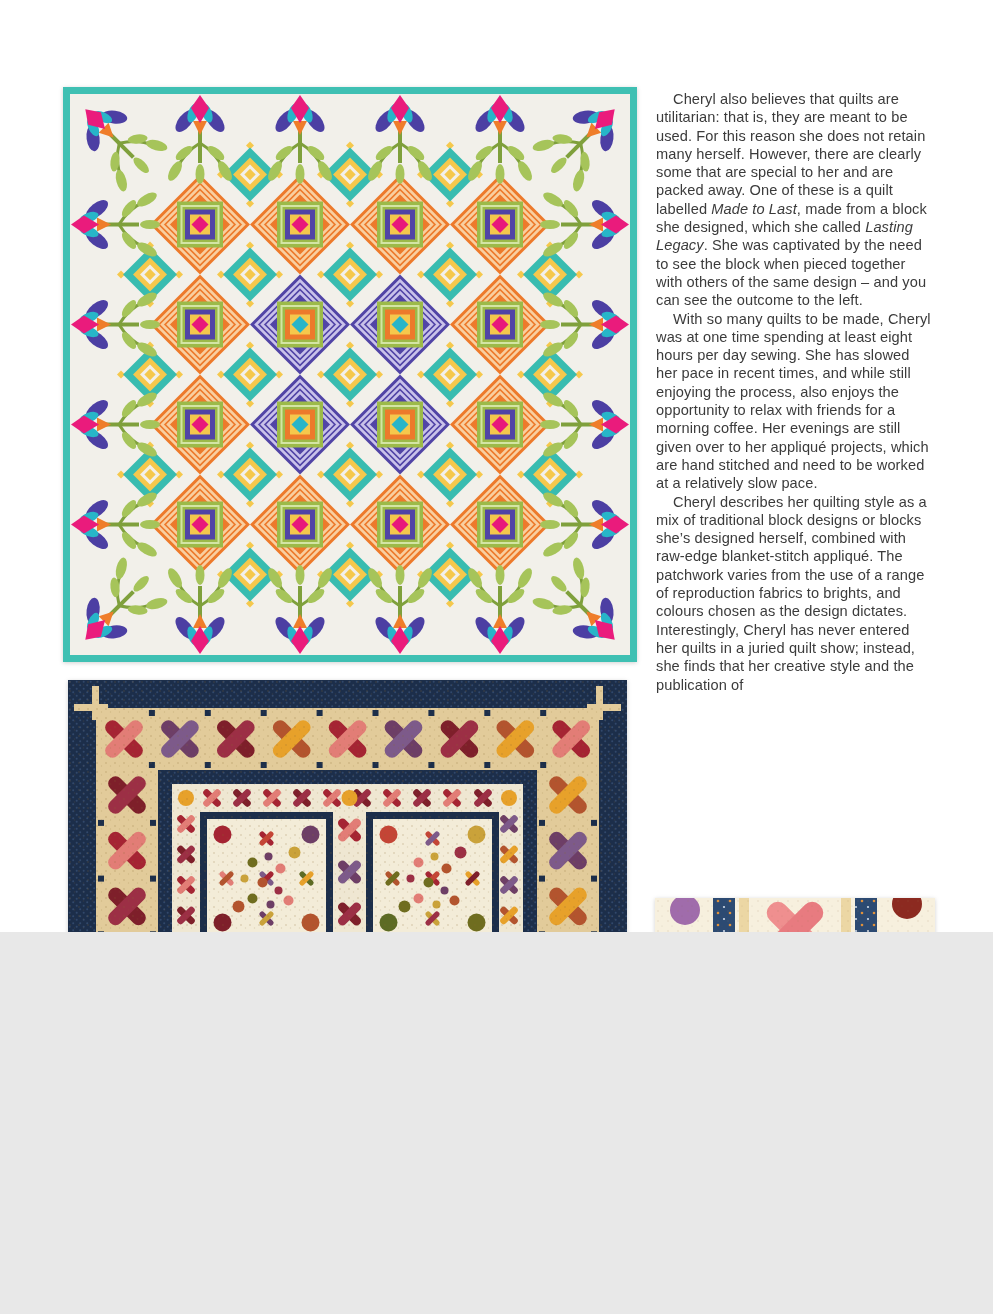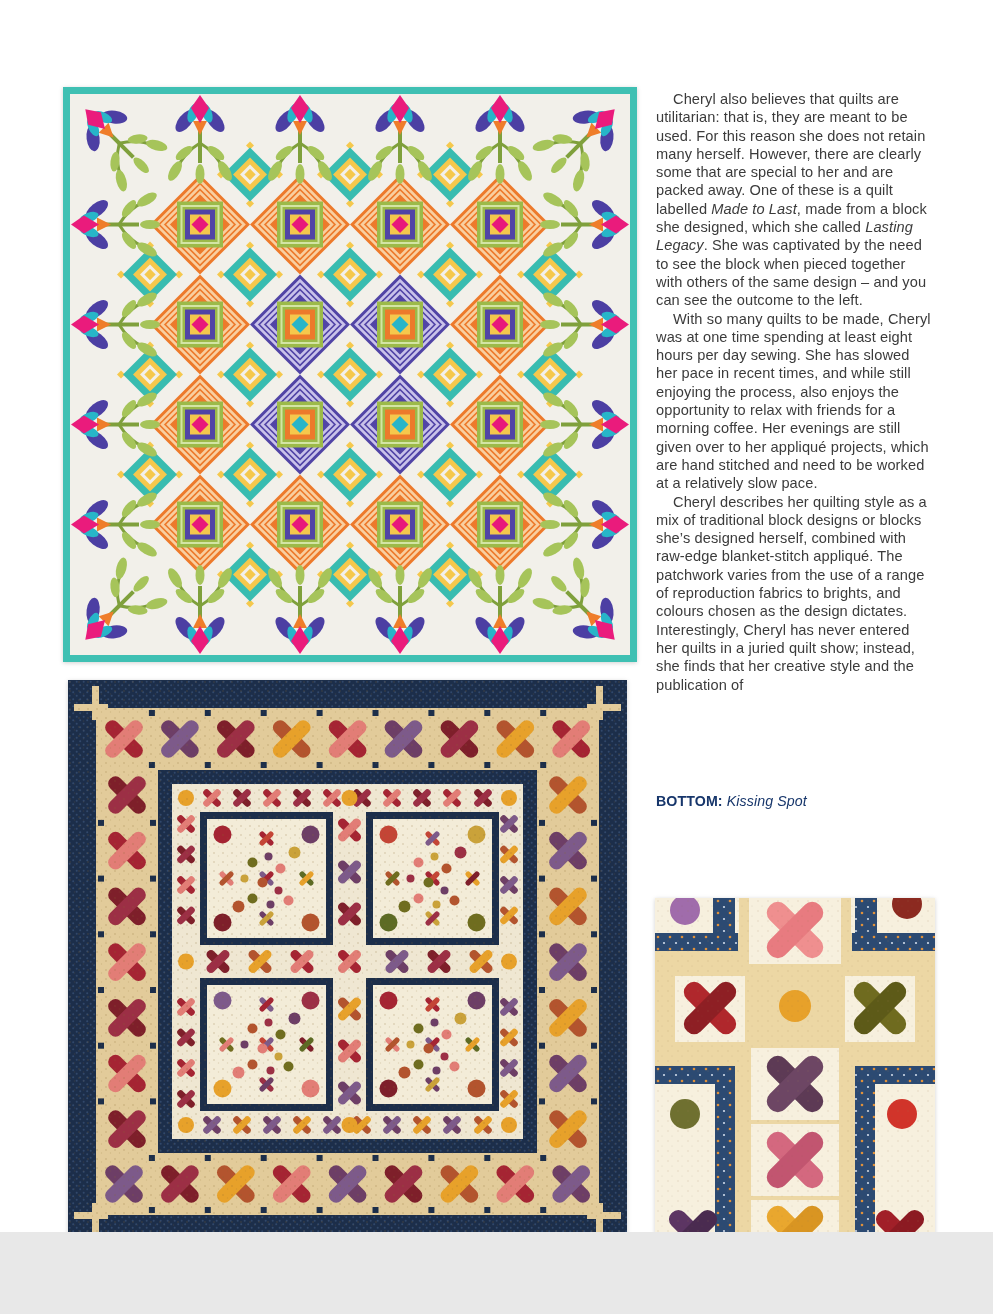--- a/index.html
+++ b/index.html
@@ -1,17 +1,17 @@
 <!DOCTYPE html>
 <html><head>
 <meta charset="utf-8">
 <style>
   html,body{margin:0;padding:0;background:#e8e8e8;}
   .page{
-    position:relative;width:993px;height:1232px;background:#ffffff;
+    position:relative;width:993px;height:932px;background:#ffffff;
     font-family:"Liberation Sans",sans-serif;overflow:hidden;margin:0 auto;
   }
   .fig{position:absolute;margin:0;padding:0;filter:drop-shadow(0 1px 2px rgba(0,0,0,.18));}
   .fig svg{display:block;}
   .fig-top{left:63px;top:87px;width:574px;height:575px;}
   .fig-bottom{left:68px;top:680px;width:559px;height:563px;}
   .fig-detail{left:655px;top:898px;width:280px;height:348px;}
   .article{
     position:absolute;left:656px;top:90px;width:278px;
     font-size:14.6px;line-height:18.3px;color:#3b3b3b;letter-spacing:.1px;
@@ -480,18 +480,17 @@
     </svg>
   </figure>
 
   <div class="article">
     <p><span>Cheryl also believes that quilts are utilitarian: that is, they are meant to be used. For this reason she does not retain many herself. However, there are clearly some that are special to her and are packed away. One of these is a quilt labelled </span><span class="seg-i">Made to Last</span><span>, made from a block she designed, which she called </span><span class="seg-i">Lasting Legacy</span><span>. She was captivated by the need to see the block when pieced together with others of the same design – and you can see the outcome to the left.</span></p>
     <p><span>With so many quilts to be made, Cheryl was at one time spending at least eight hours per day sewing. She has slowed her pace in recent times, and while still enjoying the process, also enjoys the opportunity to relax with friends for a morning coffee. Her evenings are still given over to her appliqué projects, which are hand stitched and need to be worked at a relatively slow pace.</span></p>
     <p><span>Cheryl describes her quilting style as a mix of traditional block designs or blocks she’s designed herself, combined with raw-edge blanket-stitch appliqué. The patchwork varies from the use of a range of reproduction fabrics to brights, and colours chosen as the design dictates. Interestingly, Cheryl has never entered her quilts in a juried quilt show; instead, she finds that her creative style and the publication of</span></p>
   </div>
 
   <div class="caption">
-    <div><span class="seg-b">BOTTOM:</span><span> </span><span class="seg-i">Kissing Spot</span></div>
   </div>
 
   <div class="pageno">61</div>
 
 </div>
 
 </body></html>

